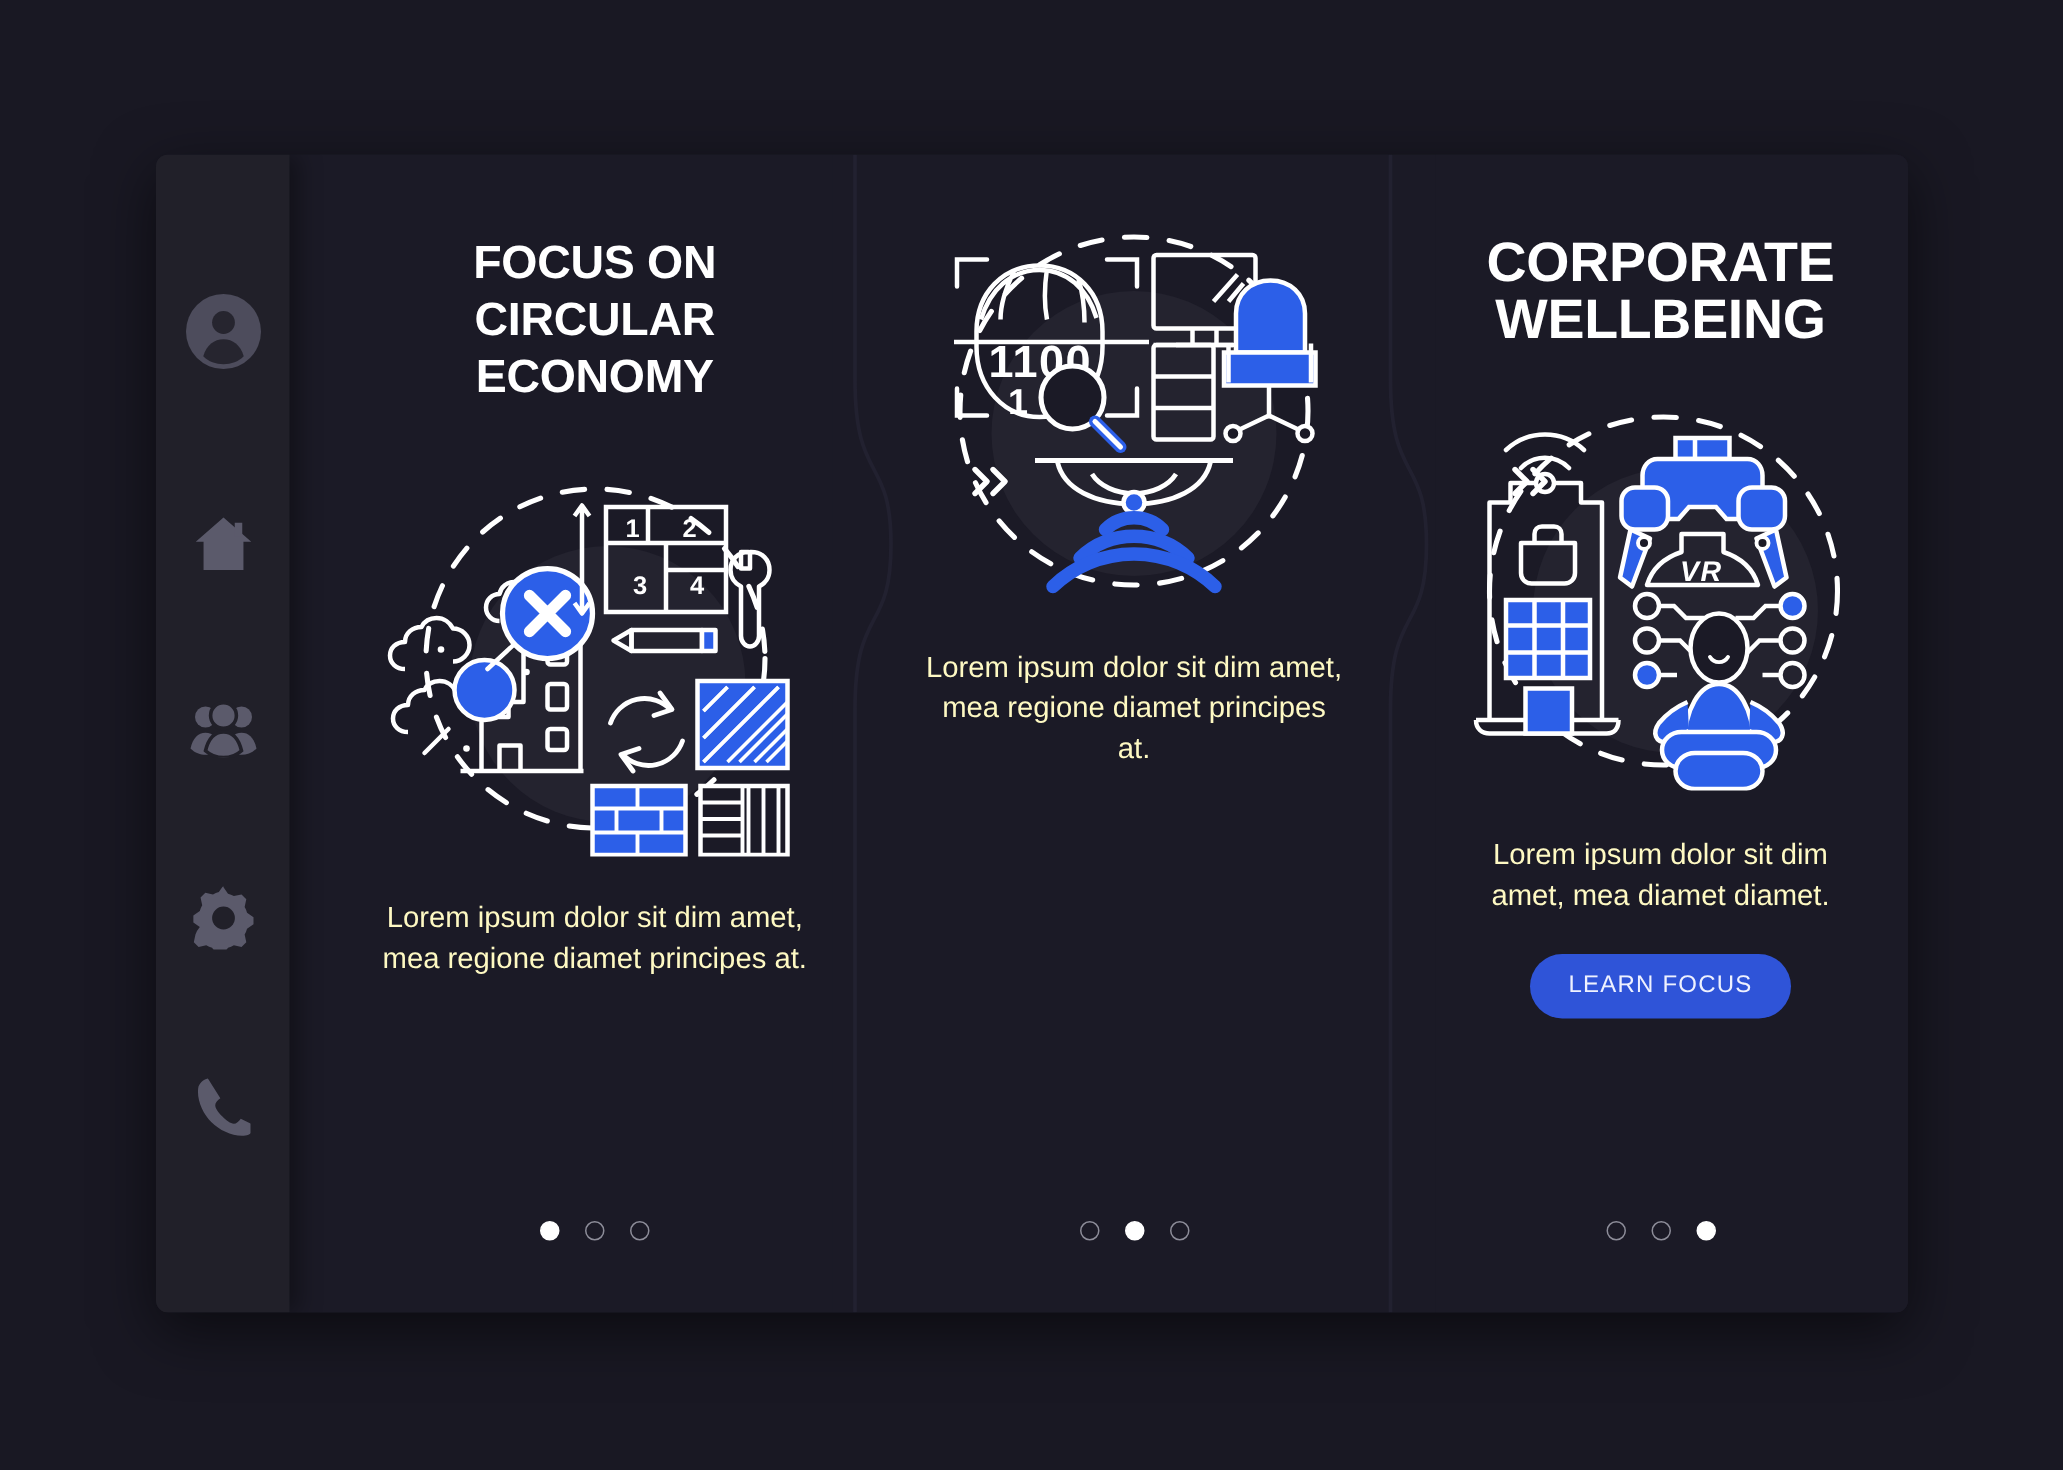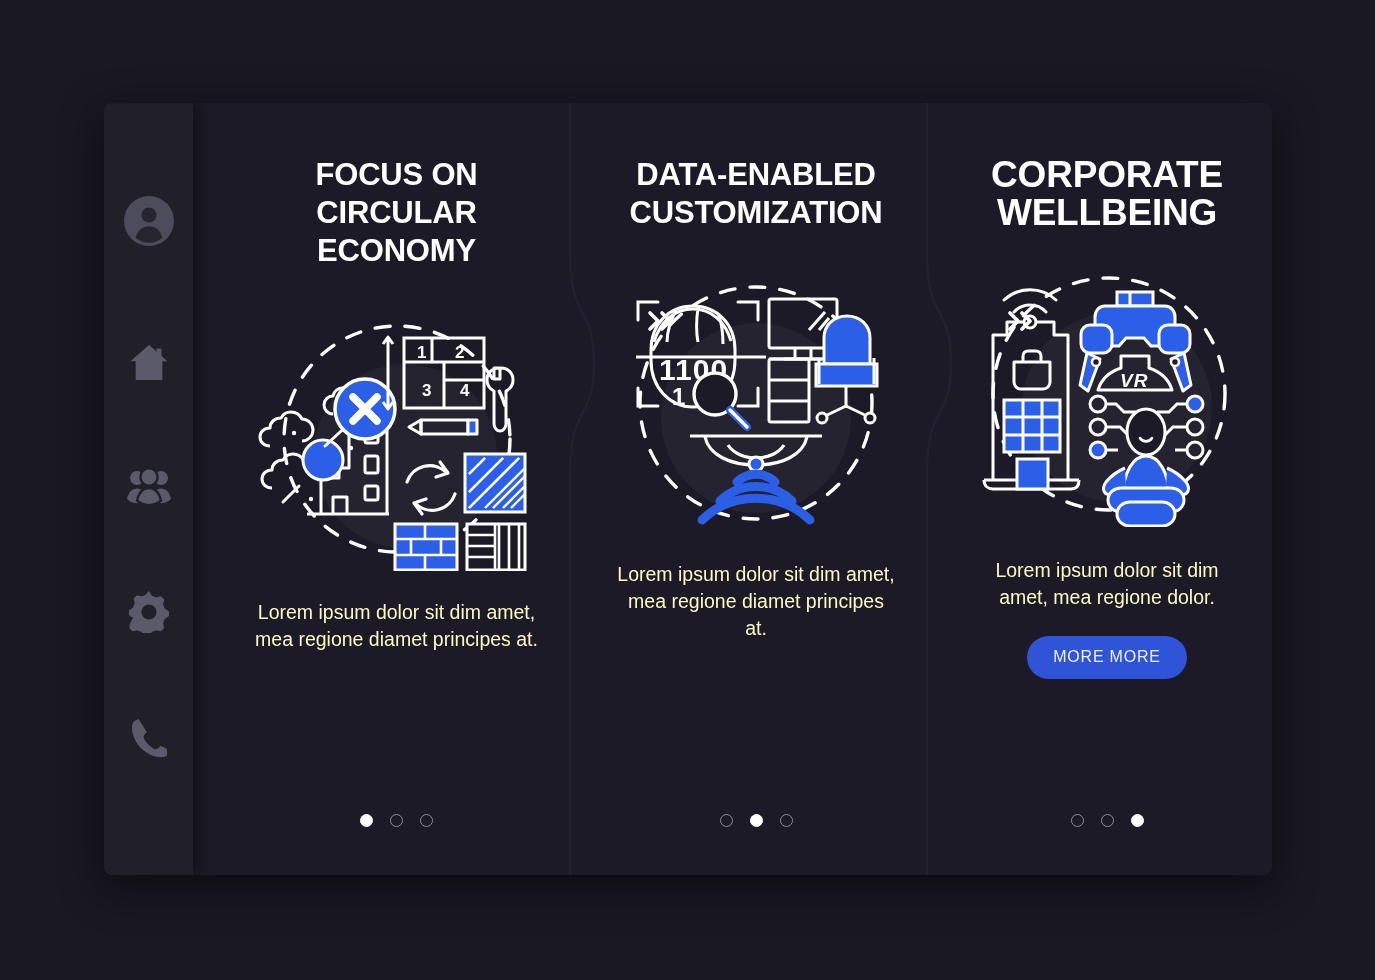--- a/index.html
+++ b/index.html
@@ -333,21 +333,20 @@
 
     <section class="panel p2">
       <div class="panel-bg"></div>
       <div class="wave-edge">
         <svg viewBox="0 0 46 772" preserveAspectRatio="none">
           <path d="M46 0H16v150c0 70 24 50 24 110s-24 40-24 110v402h30z" fill="#1b1a26"></path>
           <path d="M16 0v150c0 70 24 50 24 110s-24 40-24 110v402" stroke="#222130" stroke-width="2.5" fill="none"></path>
         </svg>
       </div>
       <div class="panel-inner">
-        <h2 class="panel-title">DATA-ENABLED CUSTOMIZATION</h2>
 
         <div class="illus">
           <svg viewBox="0 0 300 275" fill="none">
             <circle cx="150" cy="160" r="95" fill="#24232f"></circle>
             <circle cx="150" cy="145" r="116" stroke="#ffffff" stroke-width="3.4" stroke-dasharray="15 15" stroke-linecap="round"></circle>
 
             <g stroke="#ffffff" stroke-width="3" fill="none" stroke-linecap="round">
               <path d="M32 62V44h20M132 44h20v18M152 130v18h-20M52 148H32v-18"></path>
             </g>
 
@@ -495,23 +494,23 @@
               <path d="M183 186a7 7 0 0012 0" stroke="#ffffff" stroke-width="2.6" fill="none" stroke-linecap="round"></path>
               <path d="M166 244c0-23 10-40 23-40s23 17 23 40h-46z" fill="#2c5fe8" stroke="#ffffff" stroke-width="3" stroke-linejoin="round"></path>
               <path d="M168 216c-7 3-14 8-19 14-5 7-2 13 5 13 5 0 11-3 15-8" fill="#2c5fe8" stroke="#ffffff" stroke-width="3" stroke-linejoin="round"></path>
               <path d="M210 216c7 3 14 8 19 14 5 7 2 13-5 13-5 0-11-3-15-8" fill="#2c5fe8" stroke="#ffffff" stroke-width="3" stroke-linejoin="round"></path>
               <path d="M151 248c0-7 6-12 13-12h50c7 0 13 5 13 12s-6 12-13 12h-50c-7 0-13-5-13-12z" fill="#2c5fe8" stroke="#ffffff" stroke-width="3"></path>
               <path d="M160 262c0-7 6-12 13-12h32c7 0 13 5 13 12s-6 12-13 12h-32c-7 0-13-5-13-12z" fill="#2c5fe8" stroke="#ffffff" stroke-width="3"></path>
             </g>
           </svg>
         </div>
 
-        <p class="panel-body">Lorem ipsum dolor sit dim amet, mea regione dolor.</p>
-
-        <button class="cta">MORE MORE</button>
+        <p class="panel-body">Lorem ipsum dolor sit dim amet, mea diamet diamet.</p>
+
+        <button class="cta">LEARN FOCUS</button>
 
         <div class="dots">
           <span class="dot"></span>
           <span class="dot"></span>
           <span class="dot on"></span>
         </div>
       </div>
     </section>
 
     <div class="chev chev1">

